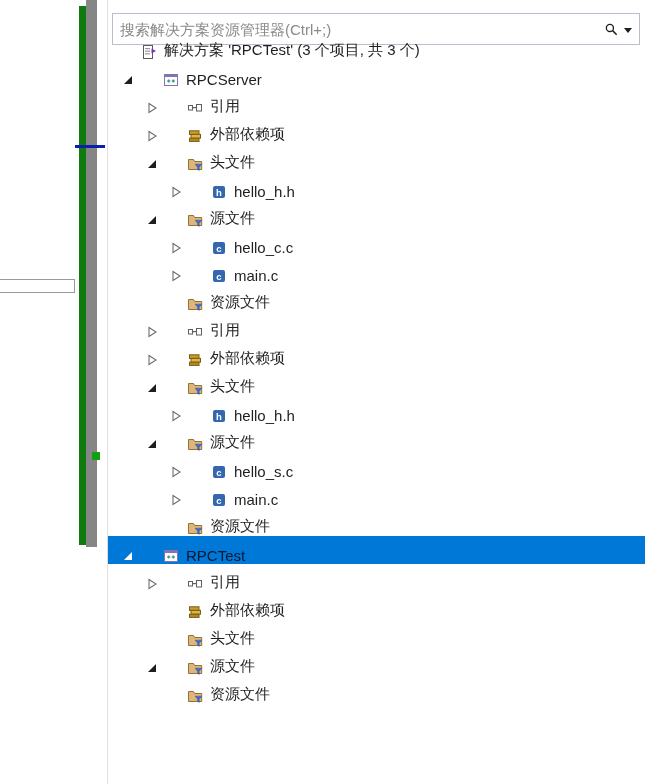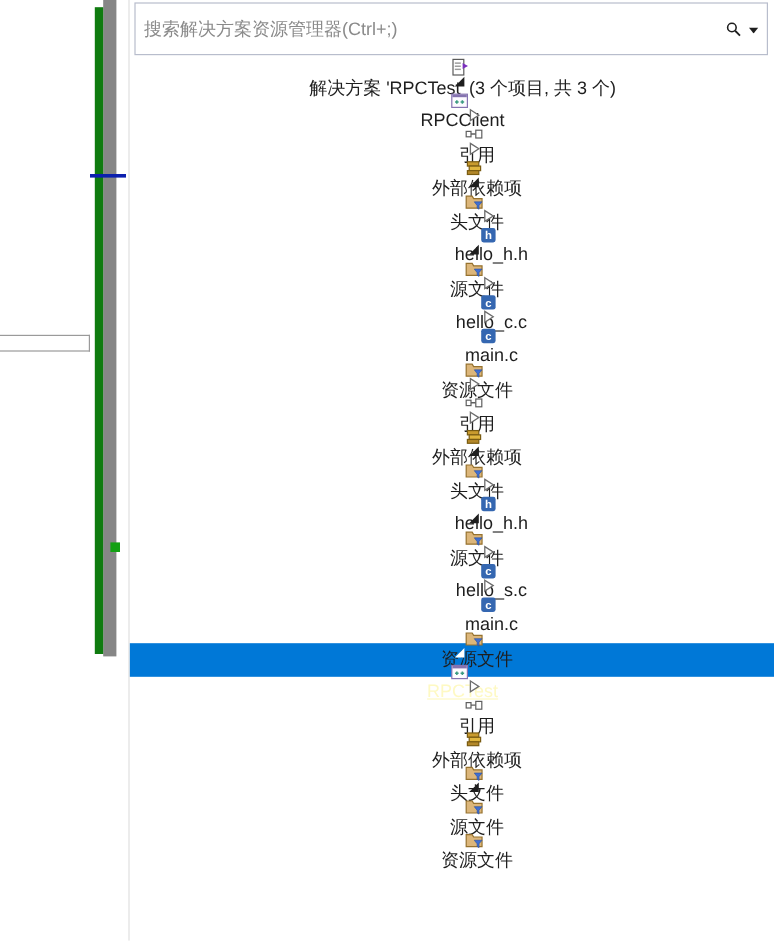--- a/index.html
+++ b/index.html
@@ -12,45 +12,45 @@
   
   .scrollbar-gray{position:absolute;left:86px;top:0;width:11px;height:547px;background:var(--scrollbar_gray,#868686);}
   .change-bar-green{position:absolute;left:79px;top:6px;width:7px;height:539px;background:var(--change_bar_green,#0f7b0f);}
   .marker-blue{position:absolute;left:75px;top:145px;width:30px;height:3px;background:var(--marker_blue,#0b1fae);}
   .margin-notch{position:absolute;left:0;top:279px;width:75px;height:14px;background:#fff;border:1px solid #9a9a9a;border-left:none;box-sizing:border-box;}
   .marker-green-sq{position:absolute;left:92px;top:452px;width:8px;height:8px;background:var(--marker_green,#12a012);}
   .panel-border{position:absolute;left:107px;top:0;width:1px;height:784px;background:var(--panel_border,#e0e0e0);}
 
   
   .searchbox{
-    position:absolute;left:112px;top:2px;width:528px;height:44px;box-sizing:border-box;
+    position:absolute;left:112px;top:13px;width:528px;height:32px;box-sizing:border-box;
     border:1px solid var(--search_border,#b8bdcc);background:#fff;
     display:flex;align-items:center;
   }
   .searchbox input{
     flex:1;border:none;outline:none;height:100%;padding:0 4px 0 7px;
     font-family:inherit;font-size:15px;color:#1e1e1e;background:transparent;min-width:0;
   }
   .searchbox input::placeholder{color:var(--placeholder,#8a8a8a);opacity:1;}
   .search-icons{display:flex;align-items:center;gap:5px;padding-right:7px;}
   .search-icons .mag{display:flex;align-items:center;}
   .search-icons .caret{display:flex;align-items:center;padding-top:2px;}
 
   
   .tree{position:absolute;left:108px;top:32px;right:0;bottom:0;overflow:hidden;}
   .row{
-    height:28px;display:flex;align-items:center;white-space:nowrap;
-    font-size:15px;color:var(--text,#1e1e1e);cursor:default;flex-direction:column;
+    height:28px;display:flex;align-items:flex-end;white-space:nowrap;
+    font-size:15px;color:var(--text,#1e1e1e);cursor:default;
   }
   .row .expander{width:16px;height:16px;flex:none;display:flex;align-items:center;justify-content:center;}
   .row .spacer{width:26px;flex:none;}
   .row.compact .spacer{width:4px;}
   .row .icon{width:18px;height:16px;flex:none;display:flex;align-items:center;justify-content:center;}
   .row .label{margin-left:6px;}
-  .row.selected{background:var(--selection,#0078D7);color:#fef9c3;text-decoration:underline;}
+  .row.selected{background:var(--selection,#0078D7);color:#0f172a;}
   .row.selected .tri-filled{fill:#ffffff;}
 </style>
 </head>
 <body>
 
 <div class="scrollbar-gray"></div>
 <div class="change-bar-green"></div>
 <div class="marker-blue"></div>
 <div class="margin-notch"></div>
 <div class="marker-green-sq"></div>
@@ -95,21 +95,21 @@
         </svg>
       </span>
       <span class="spacer"></span>
       <span class="icon">
         <svg width="16" height="16" viewBox="0 0 16 16">
           <rect x="1.5" y="2.5" width="13" height="11" fill="#fdfbff" stroke="#8573b0"></rect>
           <rect x="2" y="3" width="12" height="2" fill="#8573b0"></rect>
           <path d="M4.2 9 h3 M5.7 7.5 v3 M8.8 9 h3 M10.3 7.5 v3" stroke="#3c9b82" stroke-width="1.3" fill="none"></path>
         </svg>
       </span>
-      <span class="label">RPCClient</span>
+      <span class="label">RPCServer</span>
     </div>
     <div class="row" style="padding-left:36px">
       <span class="expander">
         <svg width="14" height="14" viewBox="0 0 14 14">
           <polygon class="tri-hollow" points="4,2.5 11,7 4,11.5" fill="#ffffff" stroke="#6d6d6d" stroke-width="1.1"></polygon>
         </svg>
       </span>
       <span class="spacer"></span>
       <span class="icon">
         <svg width="16" height="16" viewBox="0 0 16 16">

